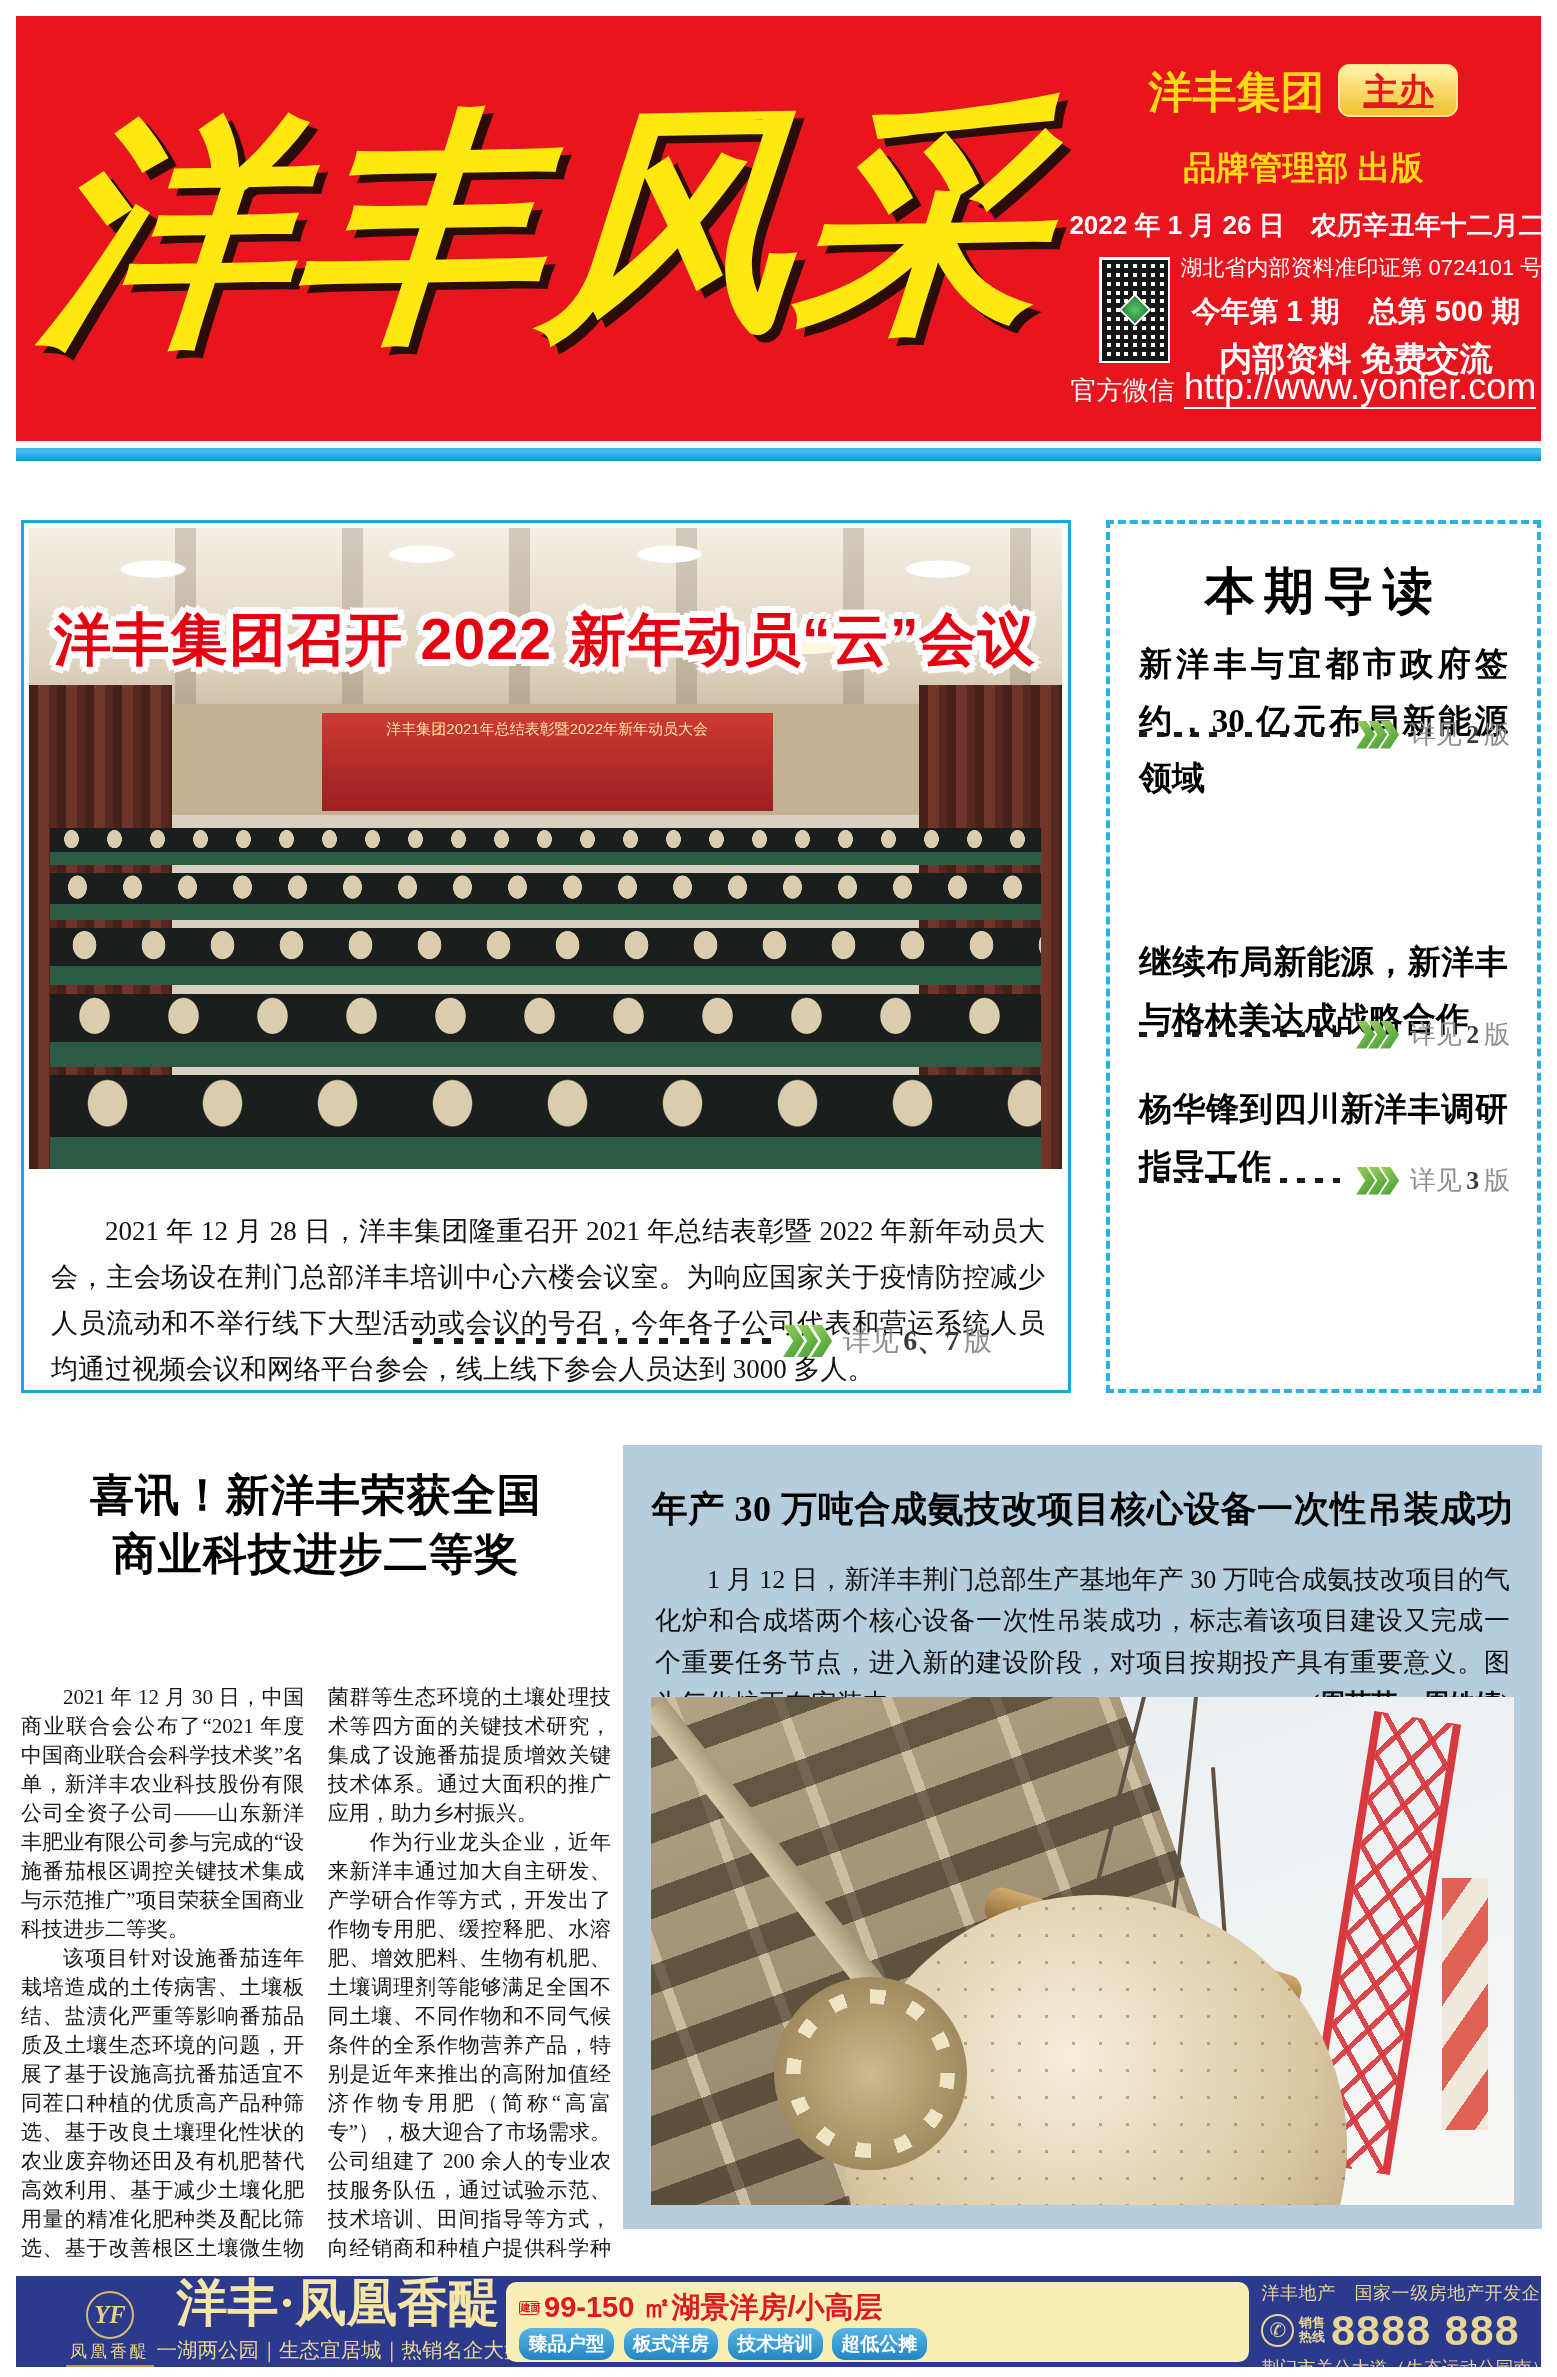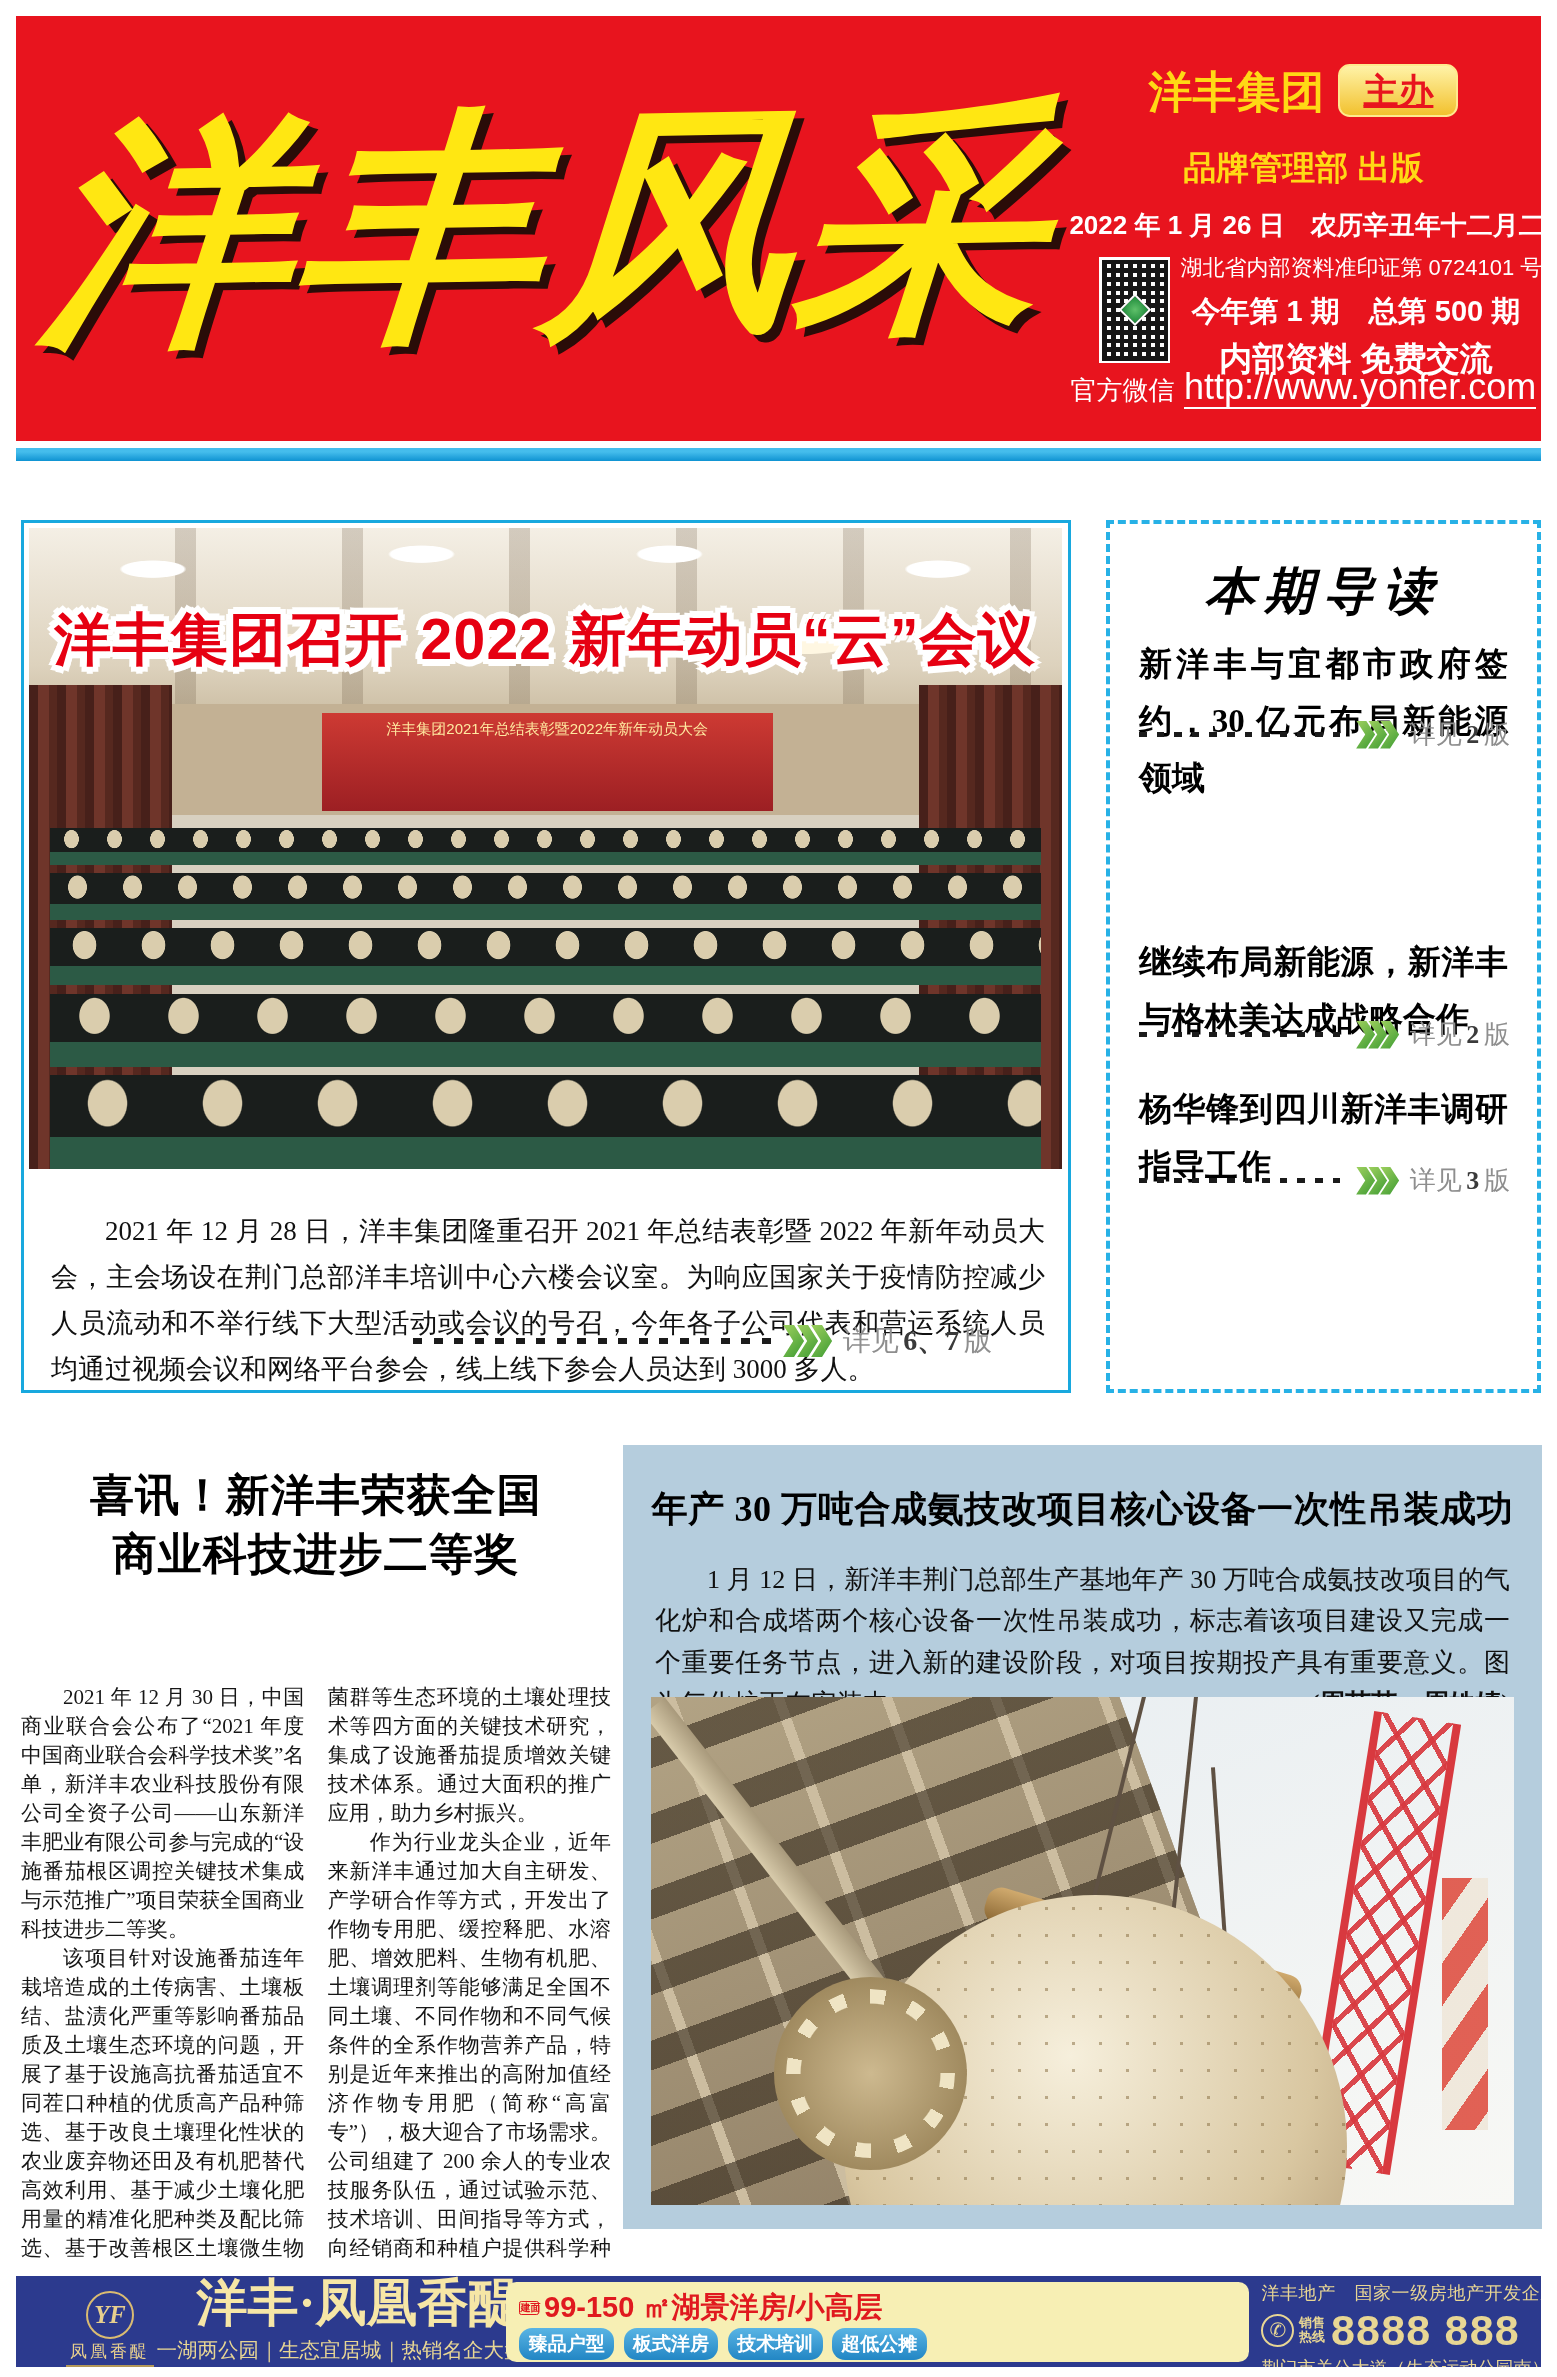--- a/index.html
+++ b/index.html
@@ -85,21 +85,21 @@
       background:linear-gradient(135deg,#9ed05e,#3d9b33); 
       clip-path:polygon(0 0,52% 0,100% 50%,52% 100%,0 100%,48% 50%); }
   .chev:first-child { margin-left:0; }
   .see-label { font-size:28px; color:#8e8e8e; white-space:nowrap; }
   .see-num { color:#3a3a3a; font-weight:bold; font-family:"Liberation Serif",serif; padding:0 4.7px; }
 
   
   .digest { position:absolute; left:1106px; top:520px; width:435px; height:873px;
       border:4.7px dashed #27b1e6; background:#fff; }
   .digest-title { position:absolute; top:34px; width:100%; text-align:center;
-      font-family:"Liberation Serif","DejaVu Serif",serif; font-weight:900; font-size:50px; letter-spacing:9.4px; color:#000;font-style:italic; }
+      font-family:"Liberation Serif","DejaVu Serif",serif; font-weight:900; font-size:50px; letter-spacing:9.4px; color:#000; }
   .d-item { position:absolute; left:29px; right:29px;
       font-family:"Liberation Serif","DejaVu Serif",serif; font-weight:bold; font-size:33px;
       line-height:1.72; text-align:justify; color:#000; }
   .d-see { position:absolute; left:29px; right:27px; }
   .d-see .leader { height:4.7px; margin-right:9.4px; background:repeating-linear-gradient(90deg,#1b1b1b 0 7.6px,transparent 7.6px 17.6px); }
   .d-see .chev { width:19px; height:28px; }
   .d-see .see-label { font-size:26px; }
   .di-1 { top:112px; } .ds-1 { top:193px; }
   .di-2 { top:410px; } .ds-2 { top:493px; }
   .di-3 { top:557px; } .ds-3 { top:639px; }
@@ -152,21 +152,21 @@
       -webkit-mask:radial-gradient(circle, transparent 0 58%, #000 59% 92%, transparent 93%);
               mask:radial-gradient(circle, transparent 0 58%, #000 59% 92%, transparent 93%); }
 
   
   .ad { position:absolute; left:16.4px; top:2276px; width:1525px; height:91px; background:#2c3a8e; overflow:hidden; }
   .ad-logo { position:absolute; left:29px; top:15px; width:129px; text-align:center; color:#e7cf8e; }
   .ad-ring { width:48px; height:48px; margin:0 auto; border:2.9px solid #d9bb72; border-radius:50%;
       font-family:"Liberation Serif",serif; font-style:italic; font-weight:bold; font-size:24.6px; line-height:43px; }
   .ad-logo-name { font-size:17px; letter-spacing:2.9px; margin-top:0.6px; white-space:nowrap; }
   .ad-logo-rule { width:88px; height:1.8px; margin:2.3px auto 0; background:#b39858; }
-  .ad-brand { position:absolute; left:140px; top:1.2px; width:363px; text-align:right; color:#f6e6a6;
+  .ad-brand { position:absolute; left:140px; top:1.2px; width:363px; text-align:center; color:#f6e6a6;
       font-family:"Liberation Serif","DejaVu Serif",serif; font-weight:900; font-size:51px; line-height:1.05; white-space:nowrap; }
   .ad-tag { position:absolute; left:140px; top:60px; width:363px; text-align:center; color:#e8d694;
       font-size:20.5px; white-space:nowrap; }
   .ad-panel { position:absolute; left:490px; top:5.9px; width:743px; height:80px; border-radius:10.5px;
       background:#f7efb4; overflow:hidden; }
   .ad-area-row { position:absolute; left:13px; top:5.9px; display:flex; align-items:center; white-space:nowrap; }
   .ad-area-tag { width:20px; font-size:10px; line-height:10.5px; font-weight:bold; color:#e0191f;
       border:1.2px solid #e0191f; border-radius:2.3px; text-align:center; margin-right:4.7px; padding:0.6px 0; }
   .ad-area-line { color:#e0191f; font-weight:bold; font-size:29px; }
   .ad-badges { position:absolute; left:13px; top:46px; display:flex; gap:9.4px; }

